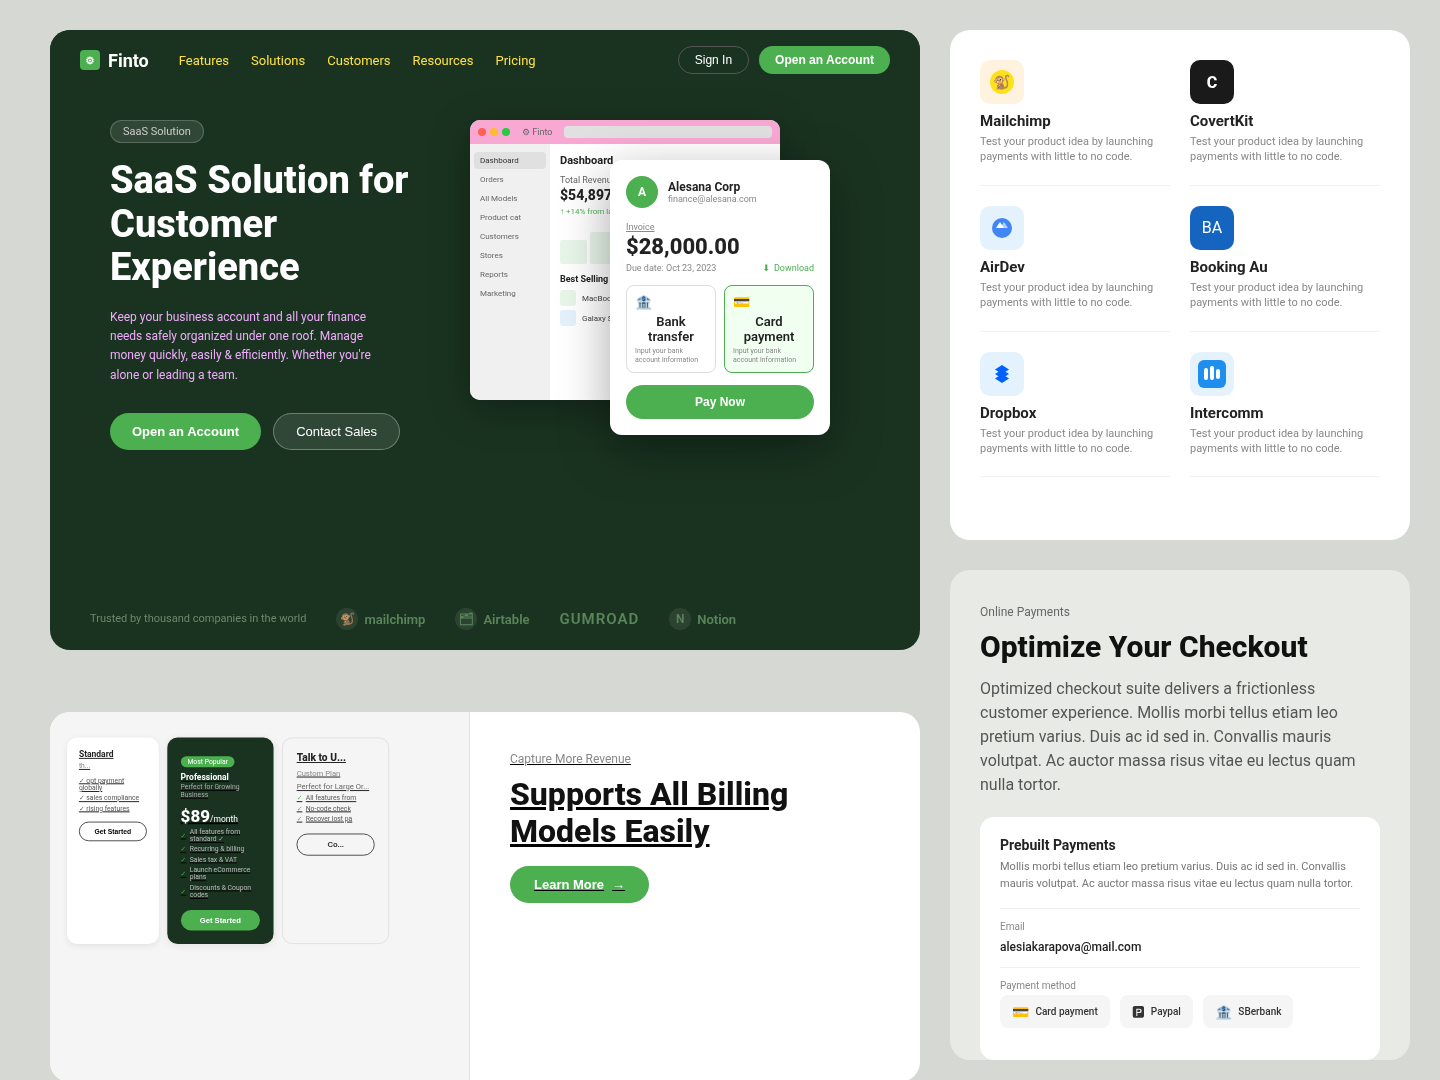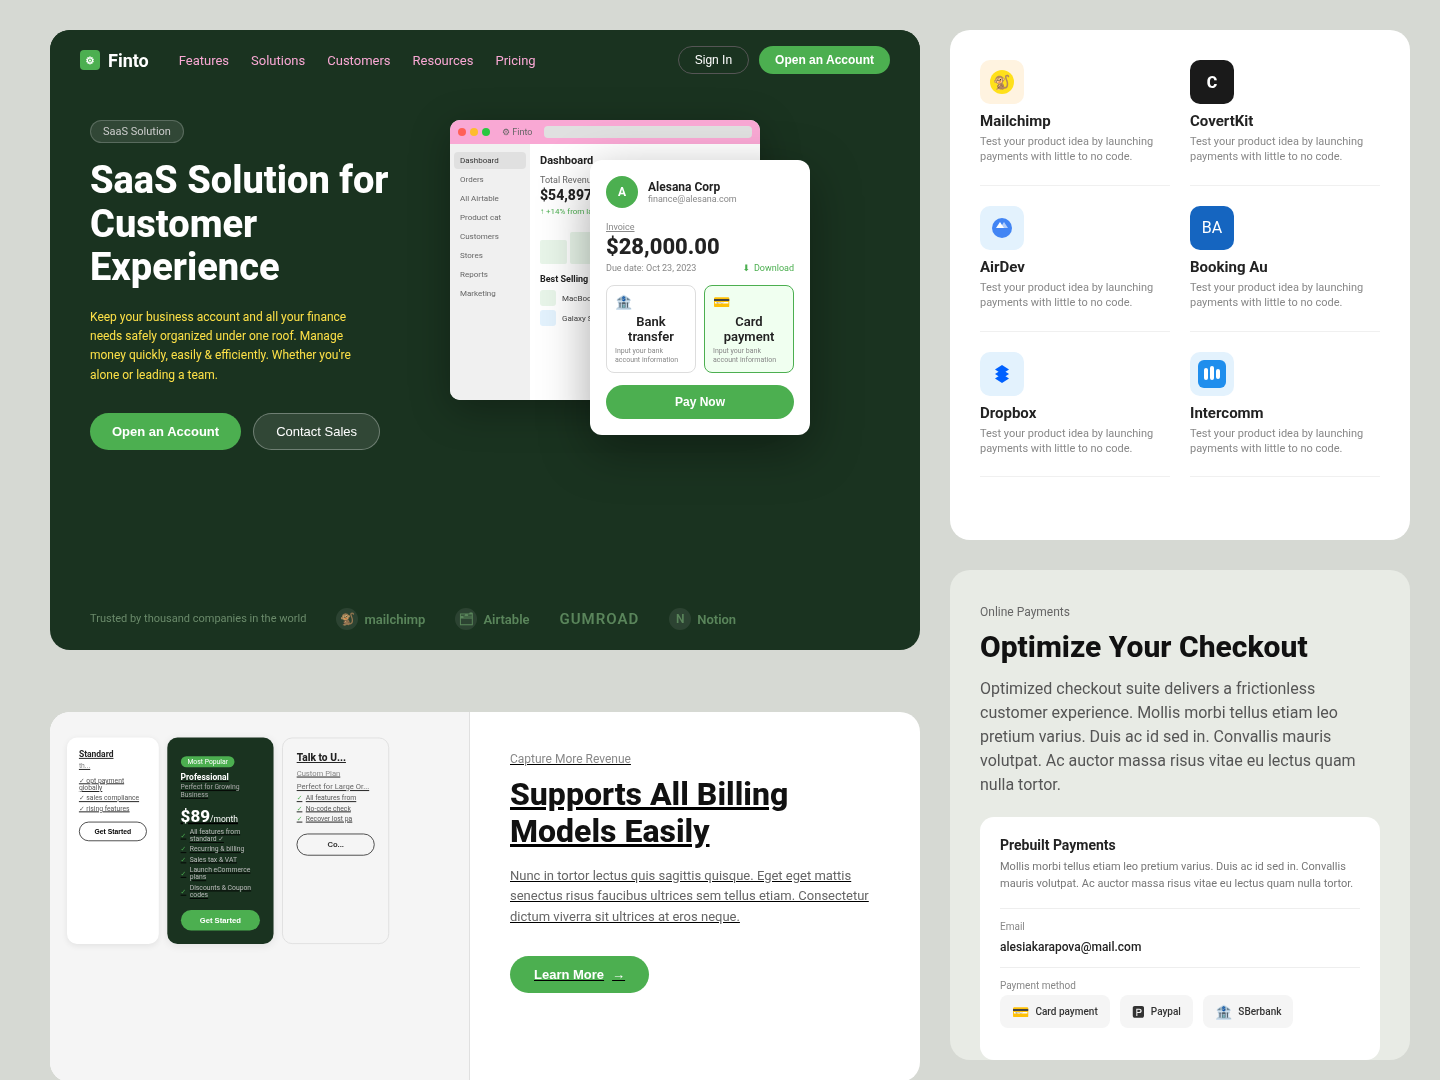--- a/index.html
+++ b/index.html
@@ -51,21 +51,21 @@
       justify-content: center;
       font-size: 10px;
       color: white;
     }
     .nav-links {
       display: flex;
       gap: 22px;
       flex: 1;
     }
     .nav-link {
-      color: #f9a8d4;
+      color: #fde047;
       font-size: 13px;
       cursor: pointer;
       text-decoration: none;
     }
     .nav-actions {
       display: flex;
       gap: 10px;
       align-items: center;
     }
     .btn-signin {
@@ -84,21 +84,21 @@
       padding: 7px 16px;
       border-radius: 20px;
       font-size: 12px;
       cursor: pointer;
       font-weight: 600;
     }
 
     
     .hero {
       display: flex;
-      padding: 30px 40px;
+      padding: 30px 60px;
       gap: 20px;
       position: relative;
     }
     .hero-left {
       flex: 1;
       max-width: 340px;
     }
     .saas-badge {
       display: inline-block;
       background: rgba(255,255,255,0.1);
@@ -110,21 +110,21 @@
       border: 1px solid rgba(255,255,255,0.2);
     }
     .hero-title {
       color: #fff;
       font-size: 38px;
       font-weight: 800;
       line-height: 1.15;
       margin-bottom: 18px;
     }
     .hero-desc {
-      color: #fde047;
+      color: #f0abfc;
       font-size: 12px;
       line-height: 1.6;
       margin-bottom: 28px;
       max-width: 290px;
     }
     .hero-buttons {
       display: flex;
       gap: 12px;
     }
     .btn-open-hero {
@@ -751,21 +751,21 @@
           <div class="window-dot red"></div>
           <div class="window-dot yellow"></div>
           <div class="window-dot green"></div>
           <span style="font-size:9px; color:#666; margin-left:8px;">⚙ Finto</span>
           <span style="flex:1; background:#e0e0e0; height:12px; border-radius:4px; margin-left:8px;"></span>
         </div>
         <div class="dashboard-body">
           <div class="dash-sidebar">
             <div class="dash-sidebar-item active">Dashboard</div>
             <div class="dash-sidebar-item">Orders</div>
-            <div class="dash-sidebar-item">All Airtable</div>
+            <div class="dash-sidebar-item">All Models</div>
             <div class="dash-sidebar-item">Product cat</div>
             <div class="dash-sidebar-item">Customers</div>
             <div class="dash-sidebar-item">Stores</div>
             <div class="dash-sidebar-item">Reports</div>
             <div class="dash-sidebar-item">Marketing</div>
           </div>
           <div class="dash-main">
             <div class="dash-title">Dashboard</div>
             <div class="dash-revenue">Total Revenue</div>
             <div class="dash-amount">$54,897.00</div>
@@ -946,21 +946,20 @@
         <div class="custom-feature">No-code check</div>
         <div class="custom-feature">Recover lost pa</div>
         <button class="pricing-get-started btn-outline-dark">Co...</button>
       </div>
     </div>
   </div>
 
   <div class="billing-right">
     <div class="billing-tag">Capture More Revenue</div>
     <h2 class="billing-title">Supports All Billing Models Easily</h2>
-    <p class="billing-desc">Nunc in tortor lectus quis sagittis quisque. Eget eget mattis senectus risus faucibus ultrices sem tellus etiam. Consectetur dictum viverra sit ultrices at eros neque.</p>
     <button class="learn-more-btn">
       <span>Learn More</span>
       <span>→</span>
     </button>
   </div>
 </div>
 
 <div class="payments-card">
   <div class="payments-tag">Online Payments</div>
   <h2 class="payments-title">Optimize Your Checkout</h2>

